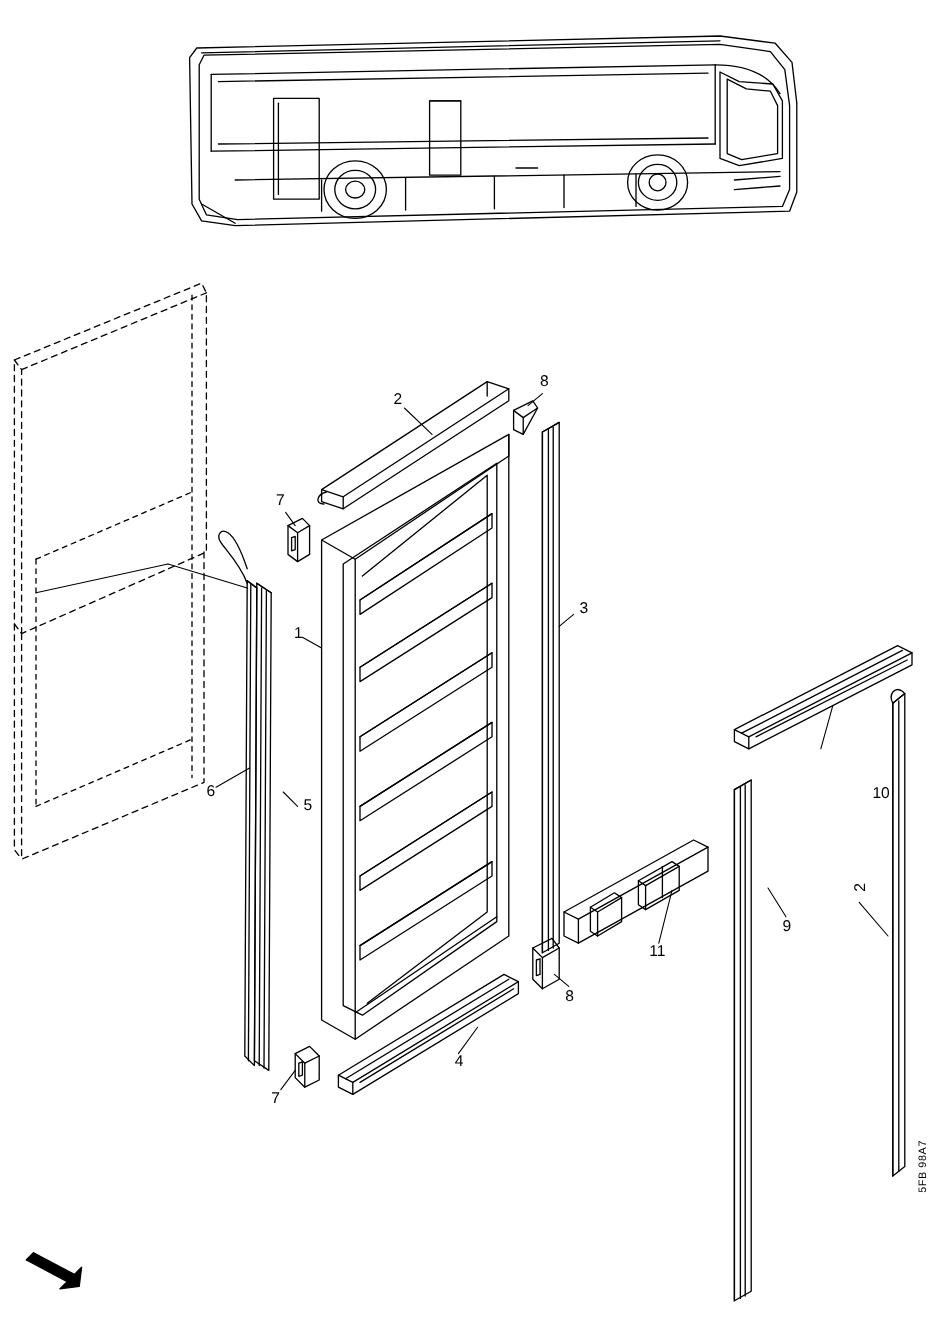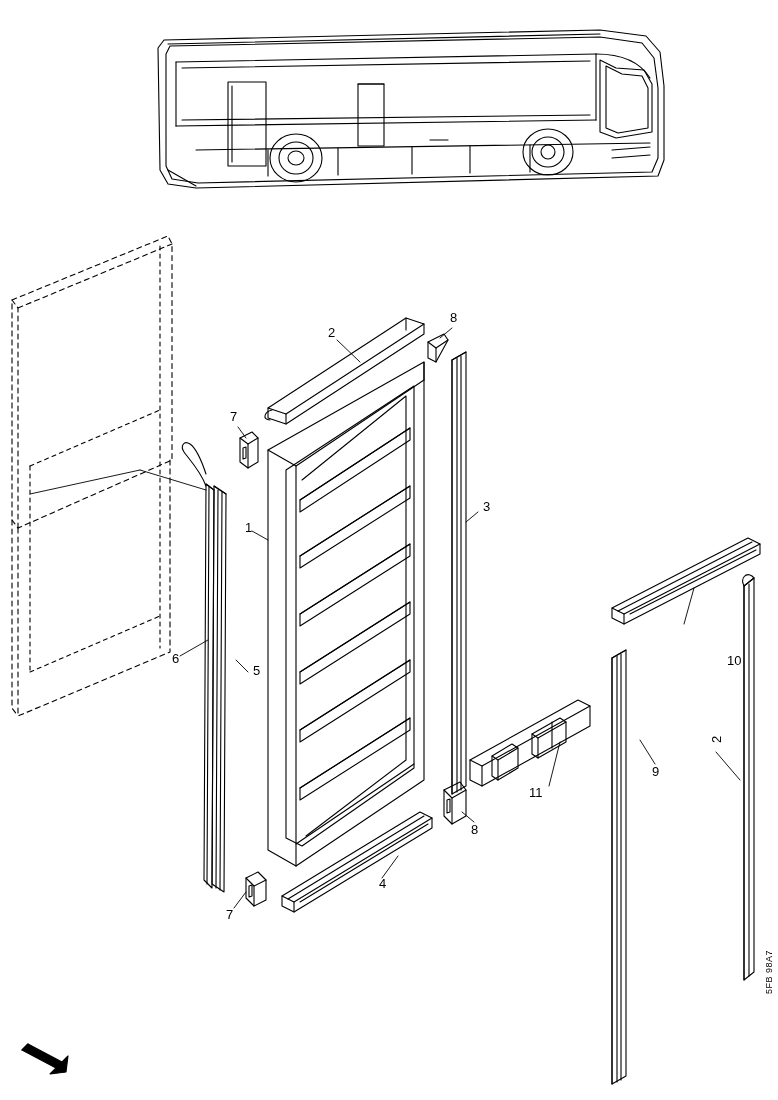--- a/index.html
+++ b/index.html
@@ -277,18 +277,18 @@
   <div class="callout" style="left:483px; top:500px;">3</div>
   <div class="callout" style="left:379px; top:877px;">4</div>
   <div class="callout" style="left:253px; top:664px;">5</div>
   <div class="callout" style="left:172px; top:652px;">6</div>
   <div class="callout" style="left:230px; top:410px;">7</div>
   <div class="callout" style="left:226px; top:908px;">7</div>
   <div class="callout" style="left:450px; top:311px;">8</div>
   <div class="callout" style="left:471px; top:823px;">8</div>
   <div class="callout" style="left:652px; top:765px;">9</div>
   <div class="callout" style="left:679px; top:654px;margin-left:48px;">10</div>
-  <div class="callout" style="left:529px; top:786px;">11</div>
+  <div class="callout" style="left:541px; top:786px;">11</div>
   <div class="callout rot" style="left:713px; top:733px;">2</div>
 
   <div id="sheet-code">5FB 98A7</div>
 
 </div>
 
 </body></html>

